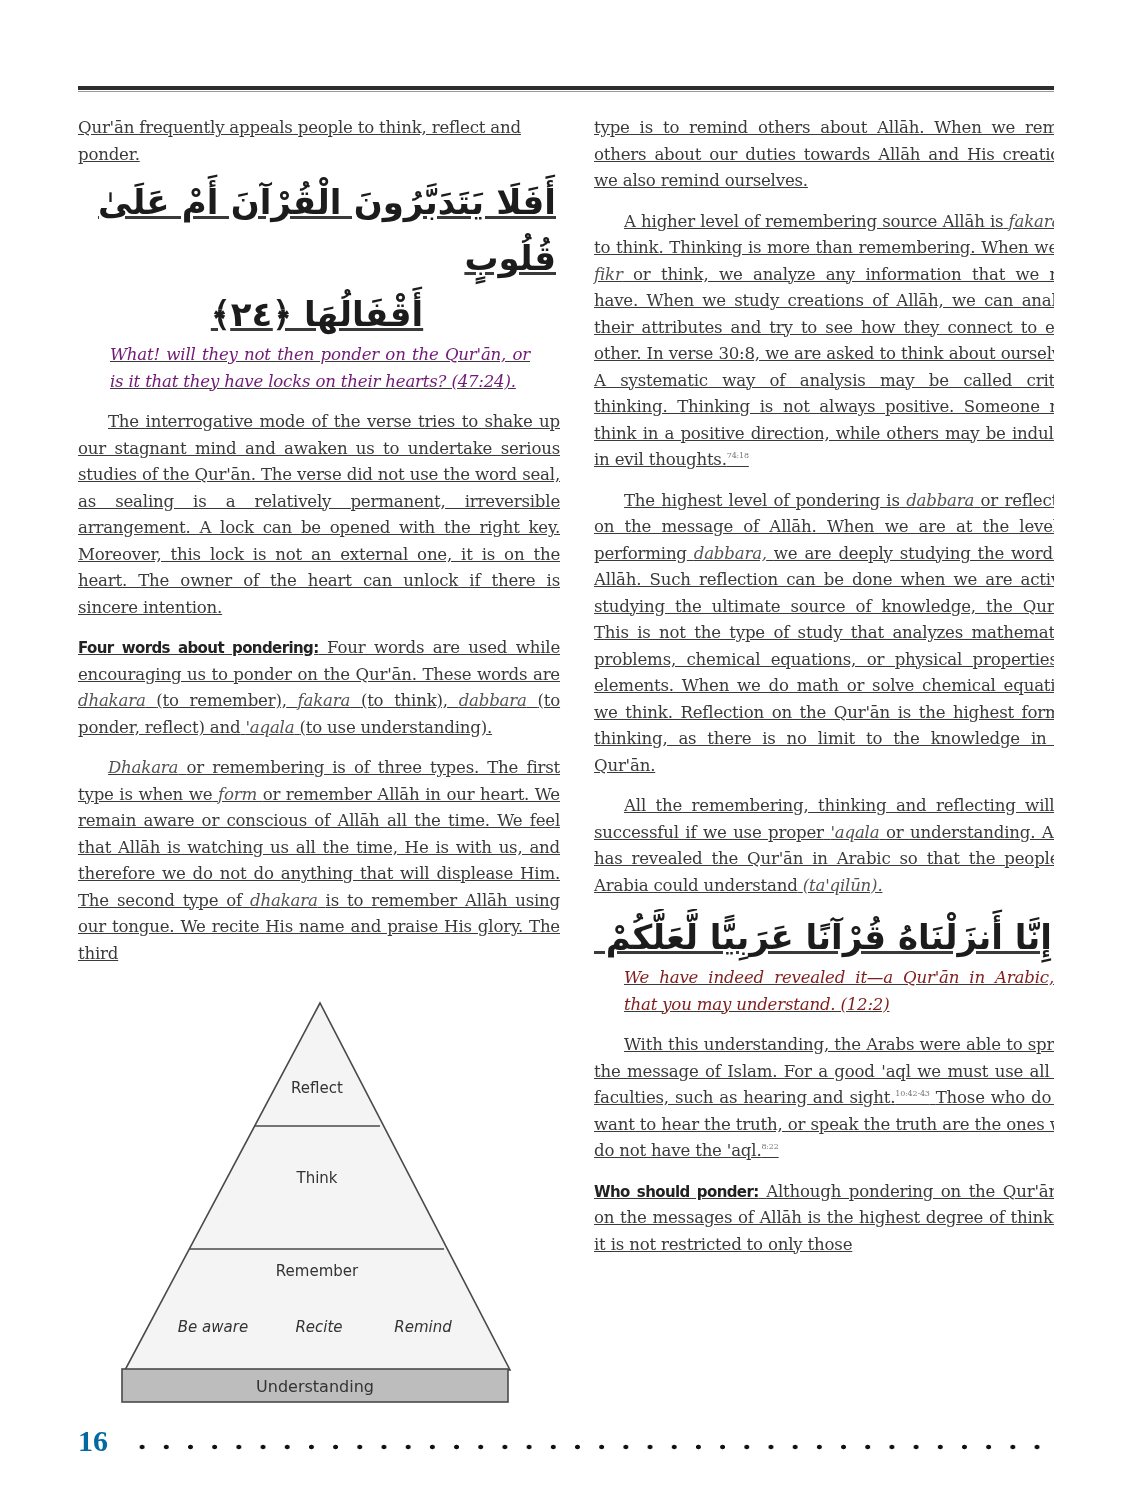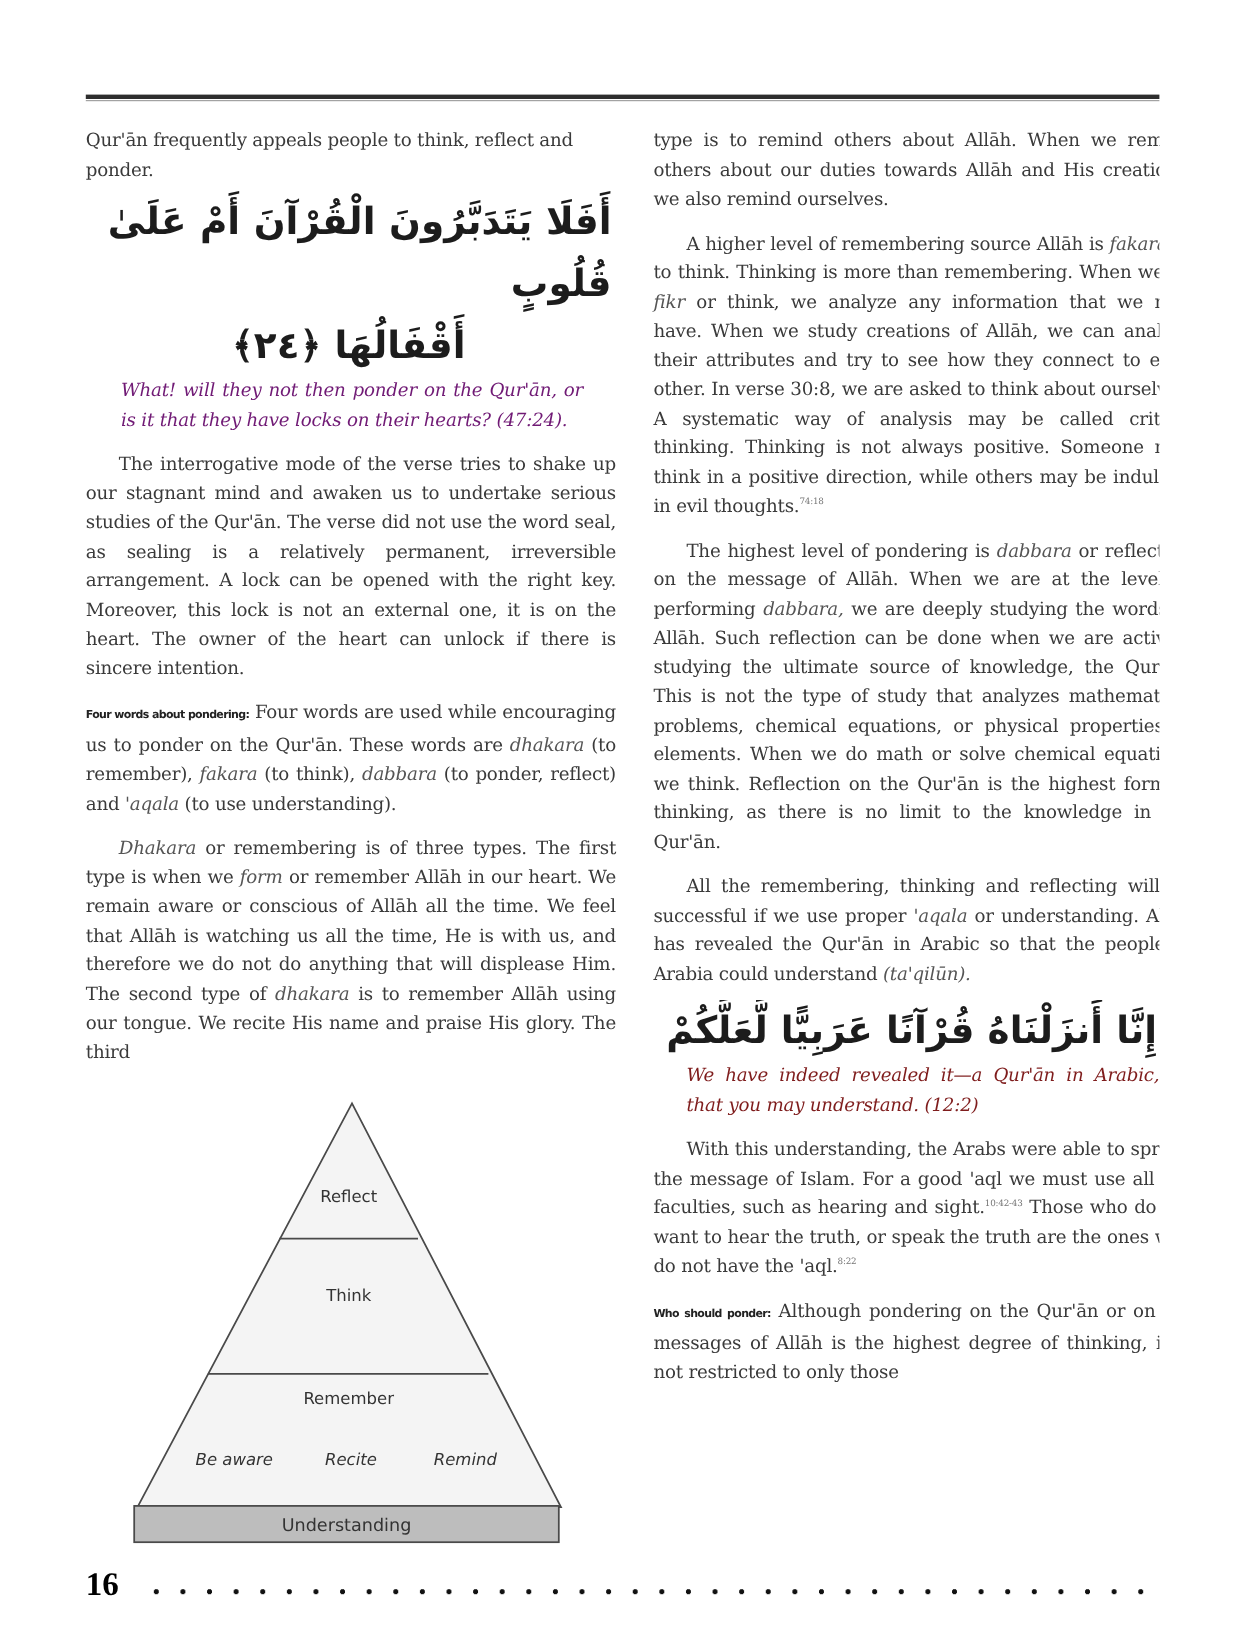--- a/index.html
+++ b/index.html
@@ -1,39 +1,39 @@
 <!DOCTYPE html>
 <html><head>
 <meta charset="utf-8">
 <style>
   html, body { margin: 0; padding: 0; background: #ffffff; }
   body { width: 1122px; height: 1500px; position: relative; overflow: hidden;
          font-family: "DejaVu Serif", "Liberation Serif", serif; color: #3a3a3a; }
   .rule { position: absolute; left: 78px; top: 86px; width: 976px; height: 4px; background: #2e2e2e; }
   .rule2 { position: absolute; left: 78px; top: 91px; width: 976px; height: 1px; background: #9a9a9a; }
-  .col { position: absolute; font-size: 16.6px; line-height: 26.5px; letter-spacing: -0.2px; }
+  .col { position: absolute; font-size: 16.6px; line-height: 26.5px; letter-spacing: -0.2px; text-decoration: underline; }
   .col p { margin: 0; text-align: justify; }
   #left { left: 78px; top: 115px; width: 482px; }
   #right { left: 594px; top: 115px; width: 490px; }
   .indent { text-indent: 30px; }
   .gap { margin-top: 14px !important; }
   .arabic { font-family: "DejaVu Sans", sans-serif; font-size: 34px; line-height: 56px; color: #1c1c1c;
             direction: rtl; text-align: center; font-weight: bold; }
   .arabic.l1 { text-align: justify; text-align-last: justify; padding-left: 20px; padding-right: 4px; }
   .arabic.l2 { padding-right: 4px; }
   .trans { font-style: italic; color: #701a75; margin-left: 32px !important; text-align: right; }
   .trans-r { font-style: italic; color: #7f1d1d; margin-left: 30px !important; }
-  .b { font-family: "DejaVu Sans", sans-serif; font-weight: bold; font-size: 10px; color: #222; letter-spacing: -0.6px; }
+  .b { font-family: "DejaVu Sans", sans-serif; font-weight: bold; font-size: 15px; color: #222; letter-spacing: -0.6px; }
   i { color: #555; }
   .sup { font-size: 8px; vertical-align: super; line-height: 0; color: #777; }
   .clip { white-space: nowrap; overflow: hidden; }
   #pyramid { position: absolute; left: 110px; top: 995px; width: 420px; height: 420px; }
   #pyramid text { font-family: "DejaVu Sans", sans-serif; fill: #333; }
   .footer-num { position: absolute; left: 78px; top: 1424px; font-family: "Liberation Serif", serif;
-                font-weight: bold; font-size: 30px; color: #000000; }
+                font-weight: bold; font-size: 30px; color: #0369a1; }
   .leader { position: absolute; left: 130px; top: 1442px; width: 920px; height: 10px;
             background-image: radial-gradient(circle, #111 2.2px, transparent 2.6px);
             background-size: 24.2px 10px; background-repeat: repeat-x; }
 </style>
 </head>
 <body>
 
 <div class="rule"></div>
 <div class="rule2"></div>
 

